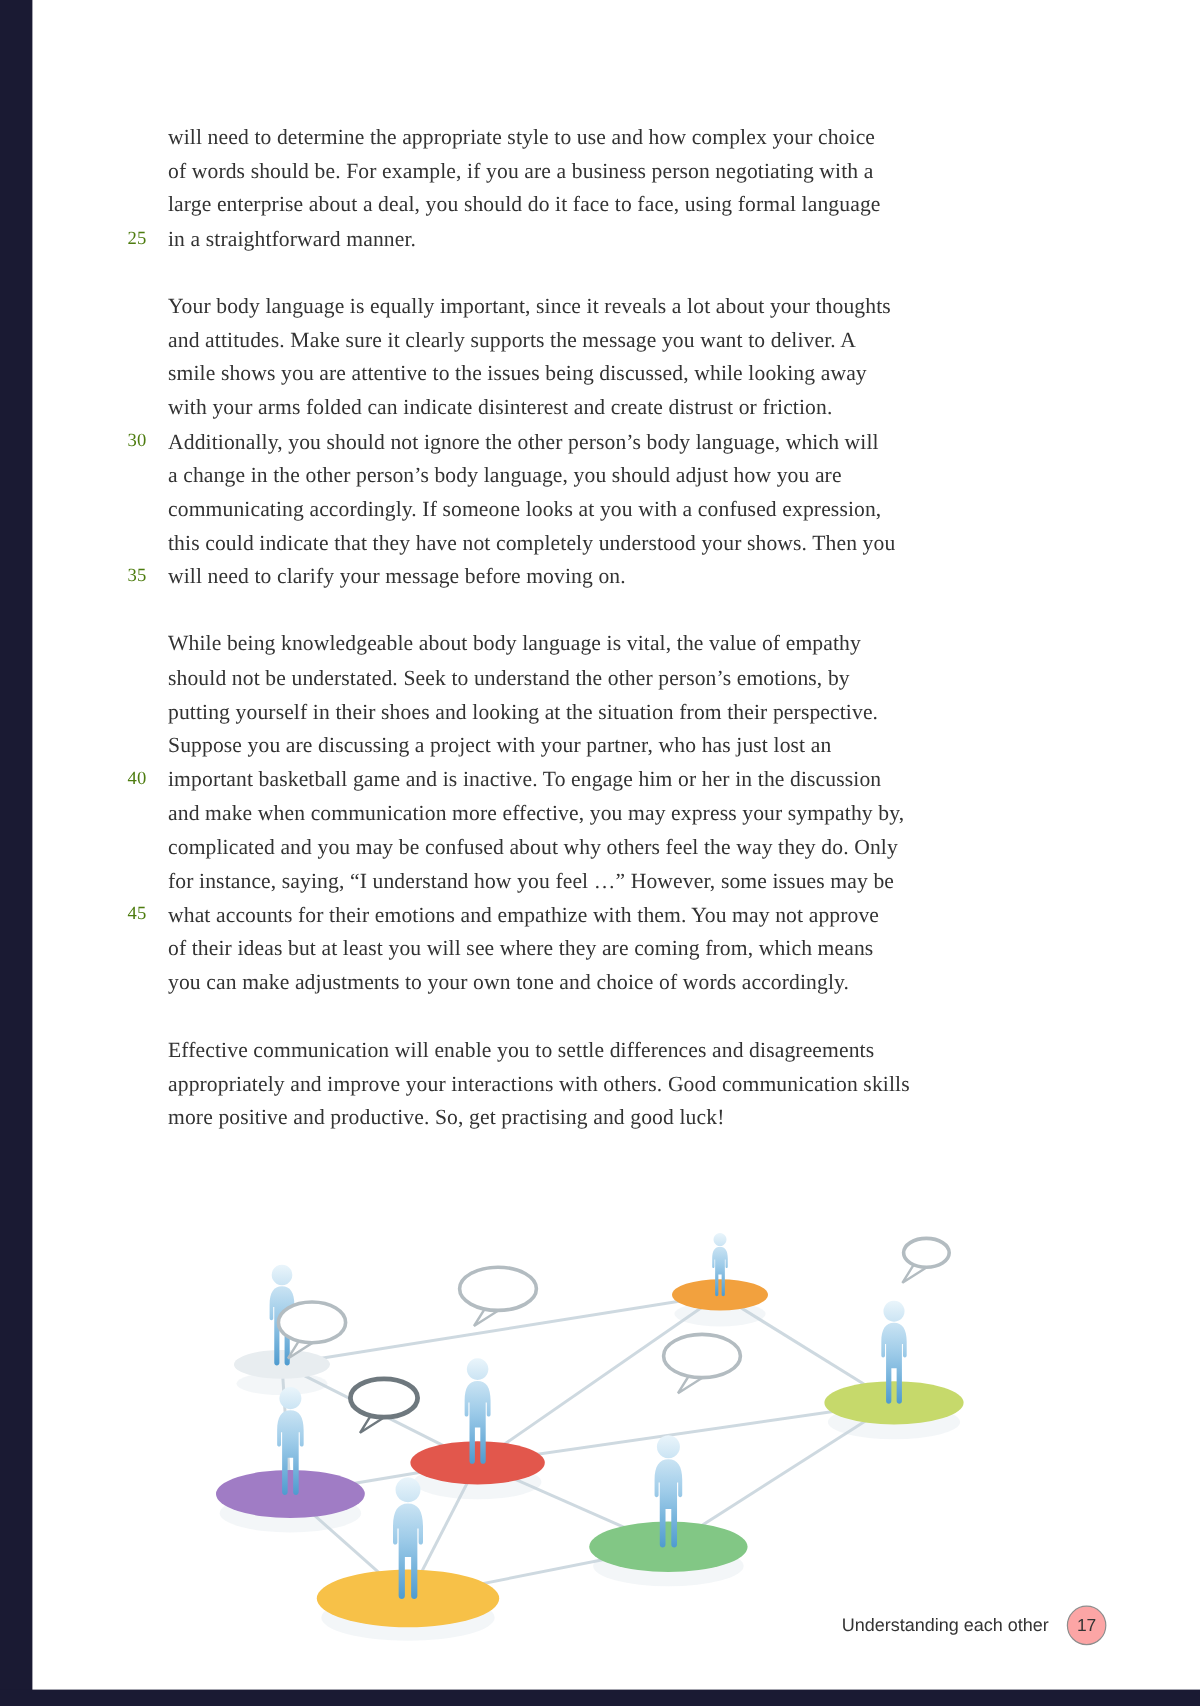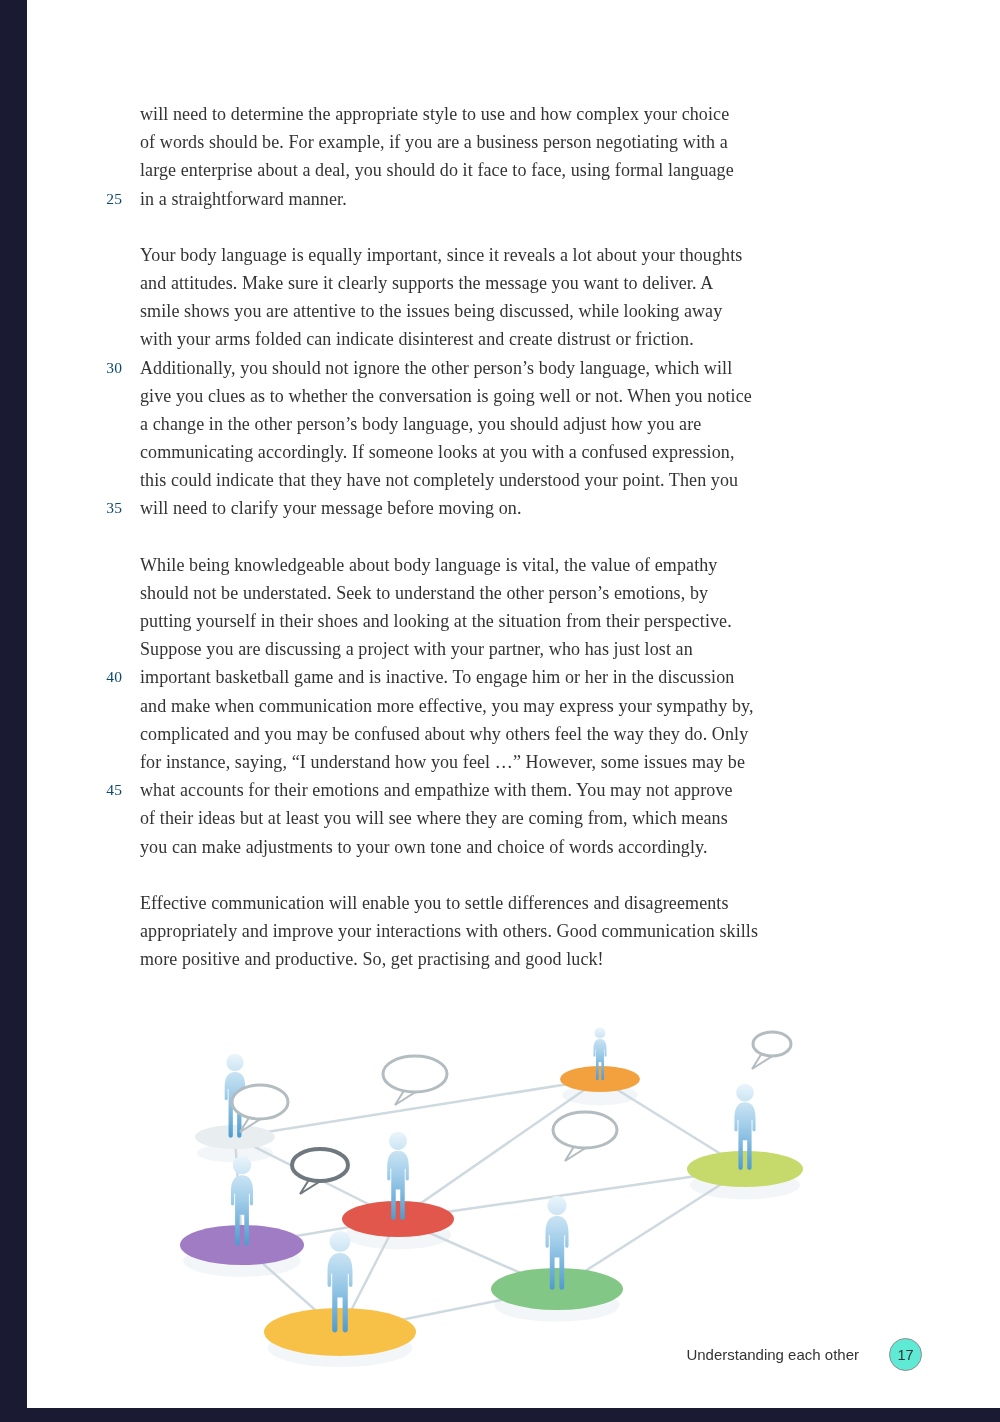--- a/index.html
+++ b/index.html
@@ -24,38 +24,38 @@
     position:relative;
     height:28.2px; line-height:28.2px;
     padding-left:140px;
     font-size:18px; color:#333333;
     white-space:nowrap;
     letter-spacing:0.1px;
   }
   .lineno {
     position:absolute; left:94px; width:28px;
     text-align:right;
-    font-size:15.5px; color:#0c4a6e;
+    font-size:15.5px; color:#4d7c0f;
   }
   .illustration {
     position:absolute; left:130px; top:1022px;
     width:770px; height:395px;
   }
   .footer {
     position:absolute; top:1338px; right:78px;
-    display:flex; align-items:center; gap:30px;
+    display:flex; align-items:center; gap:15px;
     font-family:"Liberation Sans", sans-serif;
   }
   .footer-title { font-size:15px; color:#333333; }
   .page-circle {
     width:33px; height:33px;
     border:1.2px solid #8d8d8d; border-radius:50%;
     display:flex; align-items:center; justify-content:center;
     font-size:14.5px; color:#333333;
-    background:#5eead4;
+    background:#fca5a5;
   }
 </style>
 </head>
 <body>
 
 <div class="page-edge-left"></div>
 <div class="page-edge-bottom"></div>
 
 <div class="text-block">
     <div class="paragraph">
@@ -63,24 +63,23 @@
       <div class="line"><span>of words should be. For example, if you are a business person negotiating with a</span></div>
       <div class="line"><span>large enterprise about a deal, you should do it face to face, using formal language</span></div>
       <div class="line"><span class="lineno">25</span><span>in a straightforward manner.</span></div>
     </div>
     <div class="paragraph">
       <div class="line"><span>Your body language is equally important, since it reveals a lot about your thoughts</span></div>
       <div class="line"><span>and attitudes. Make sure it clearly supports the message you want to deliver. A</span></div>
       <div class="line"><span>smile shows you are attentive to the issues being discussed, while looking away</span></div>
       <div class="line"><span>with your arms folded can indicate disinterest and create distrust or friction.</span></div>
       <div class="line"><span class="lineno">30</span><span>Additionally, you should not ignore the other person’s body language, which will</span></div>
-      <div class="line"><span>give you clues as to whether the conversation is going well or not. When you notice</span></div>
       <div class="line"><span>a change in the other person’s body language, you should adjust how you are</span></div>
       <div class="line"><span>communicating accordingly. If someone looks at you with a confused expression,</span></div>
-      <div class="line"><span>this could indicate that they have not completely understood your point. Then you</span></div>
+      <div class="line"><span>this could indicate that they have not completely understood your shows. Then you</span></div>
       <div class="line"><span class="lineno">35</span><span>will need to clarify your message before moving on.</span></div>
     </div>
     <div class="paragraph">
       <div class="line"><span>While being knowledgeable about body language is vital, the value of empathy</span></div>
       <div class="line"><span>should not be understated. Seek to understand the other person’s emotions, by</span></div>
       <div class="line"><span>putting yourself in their shoes and looking at the situation from their perspective.</span></div>
       <div class="line"><span>Suppose you are discussing a project with your partner, who has just lost an</span></div>
       <div class="line"><span class="lineno">40</span><span>important basketball game and is inactive. To engage him or her in the discussion</span></div>
       <div class="line"><span>and make when communication more effective, you may express your sympathy by,</span></div>
       <div class="line"><span>complicated and you may be confused about why others feel the way they do. Only</span></div>

